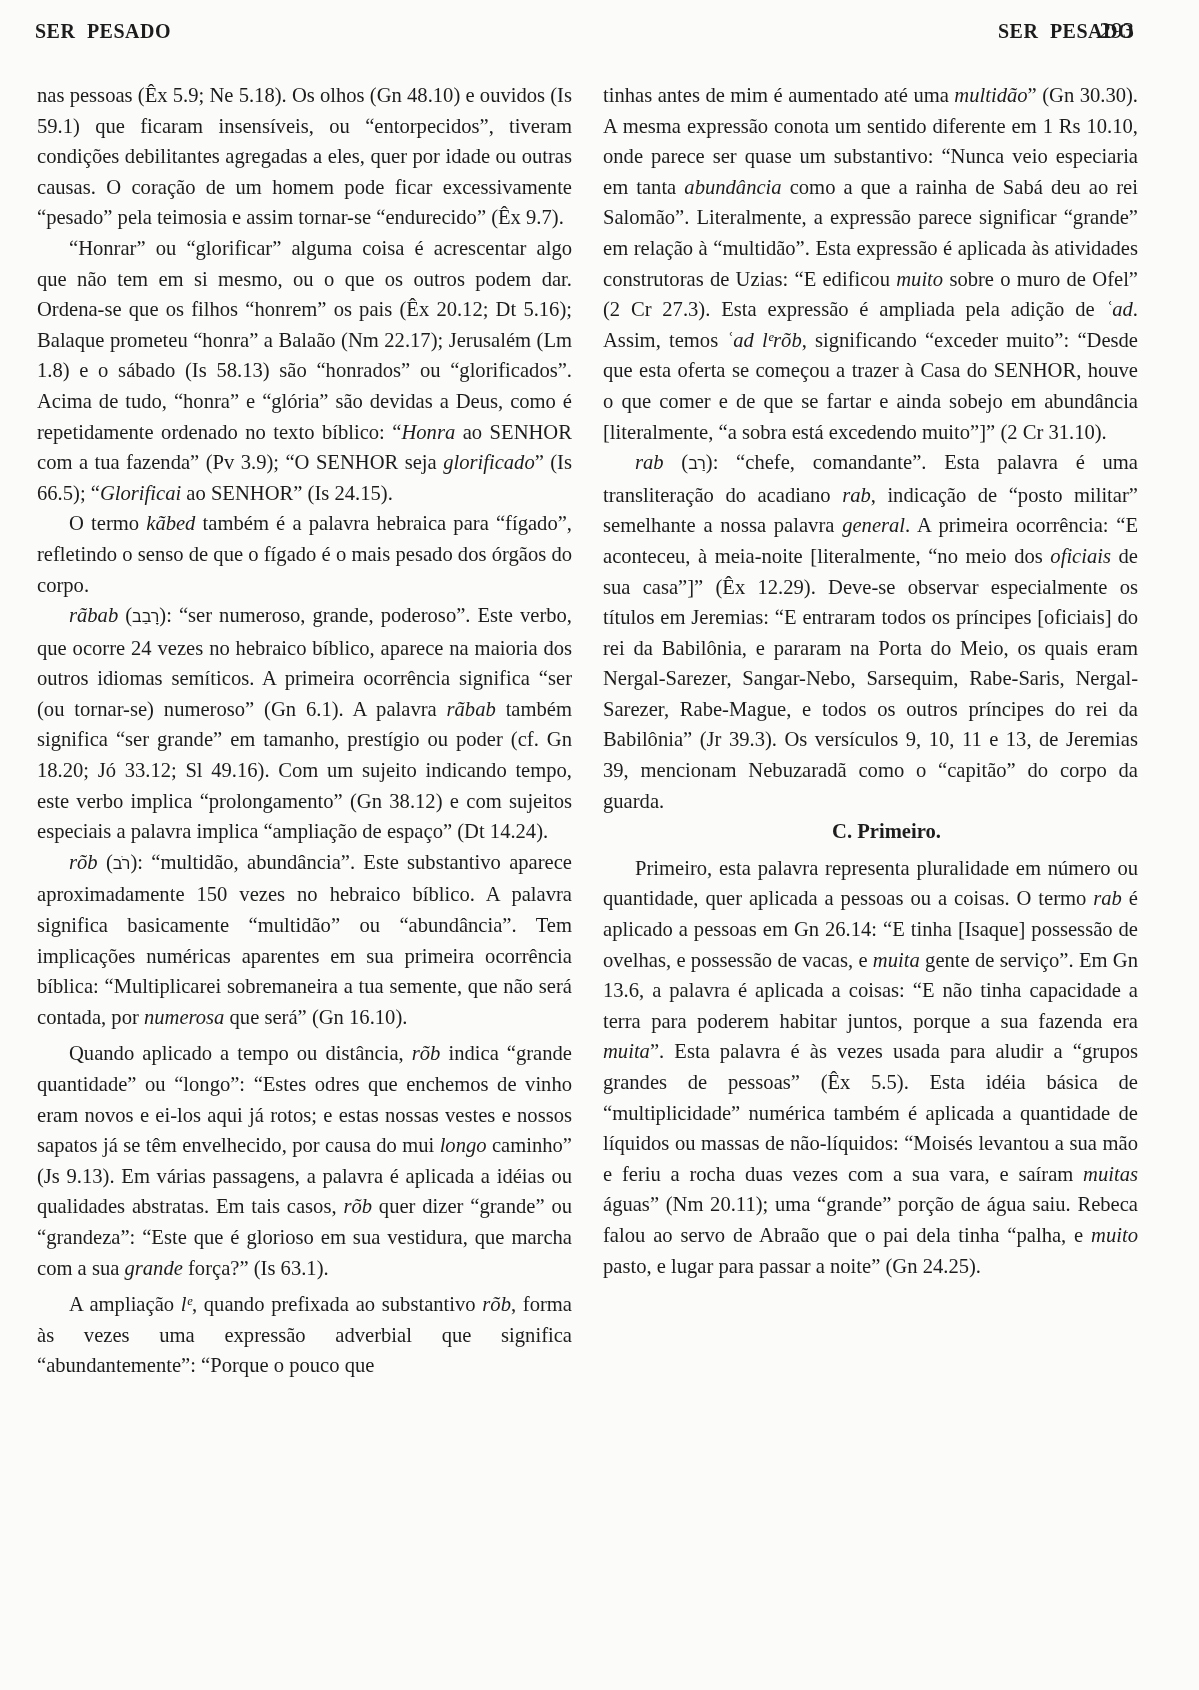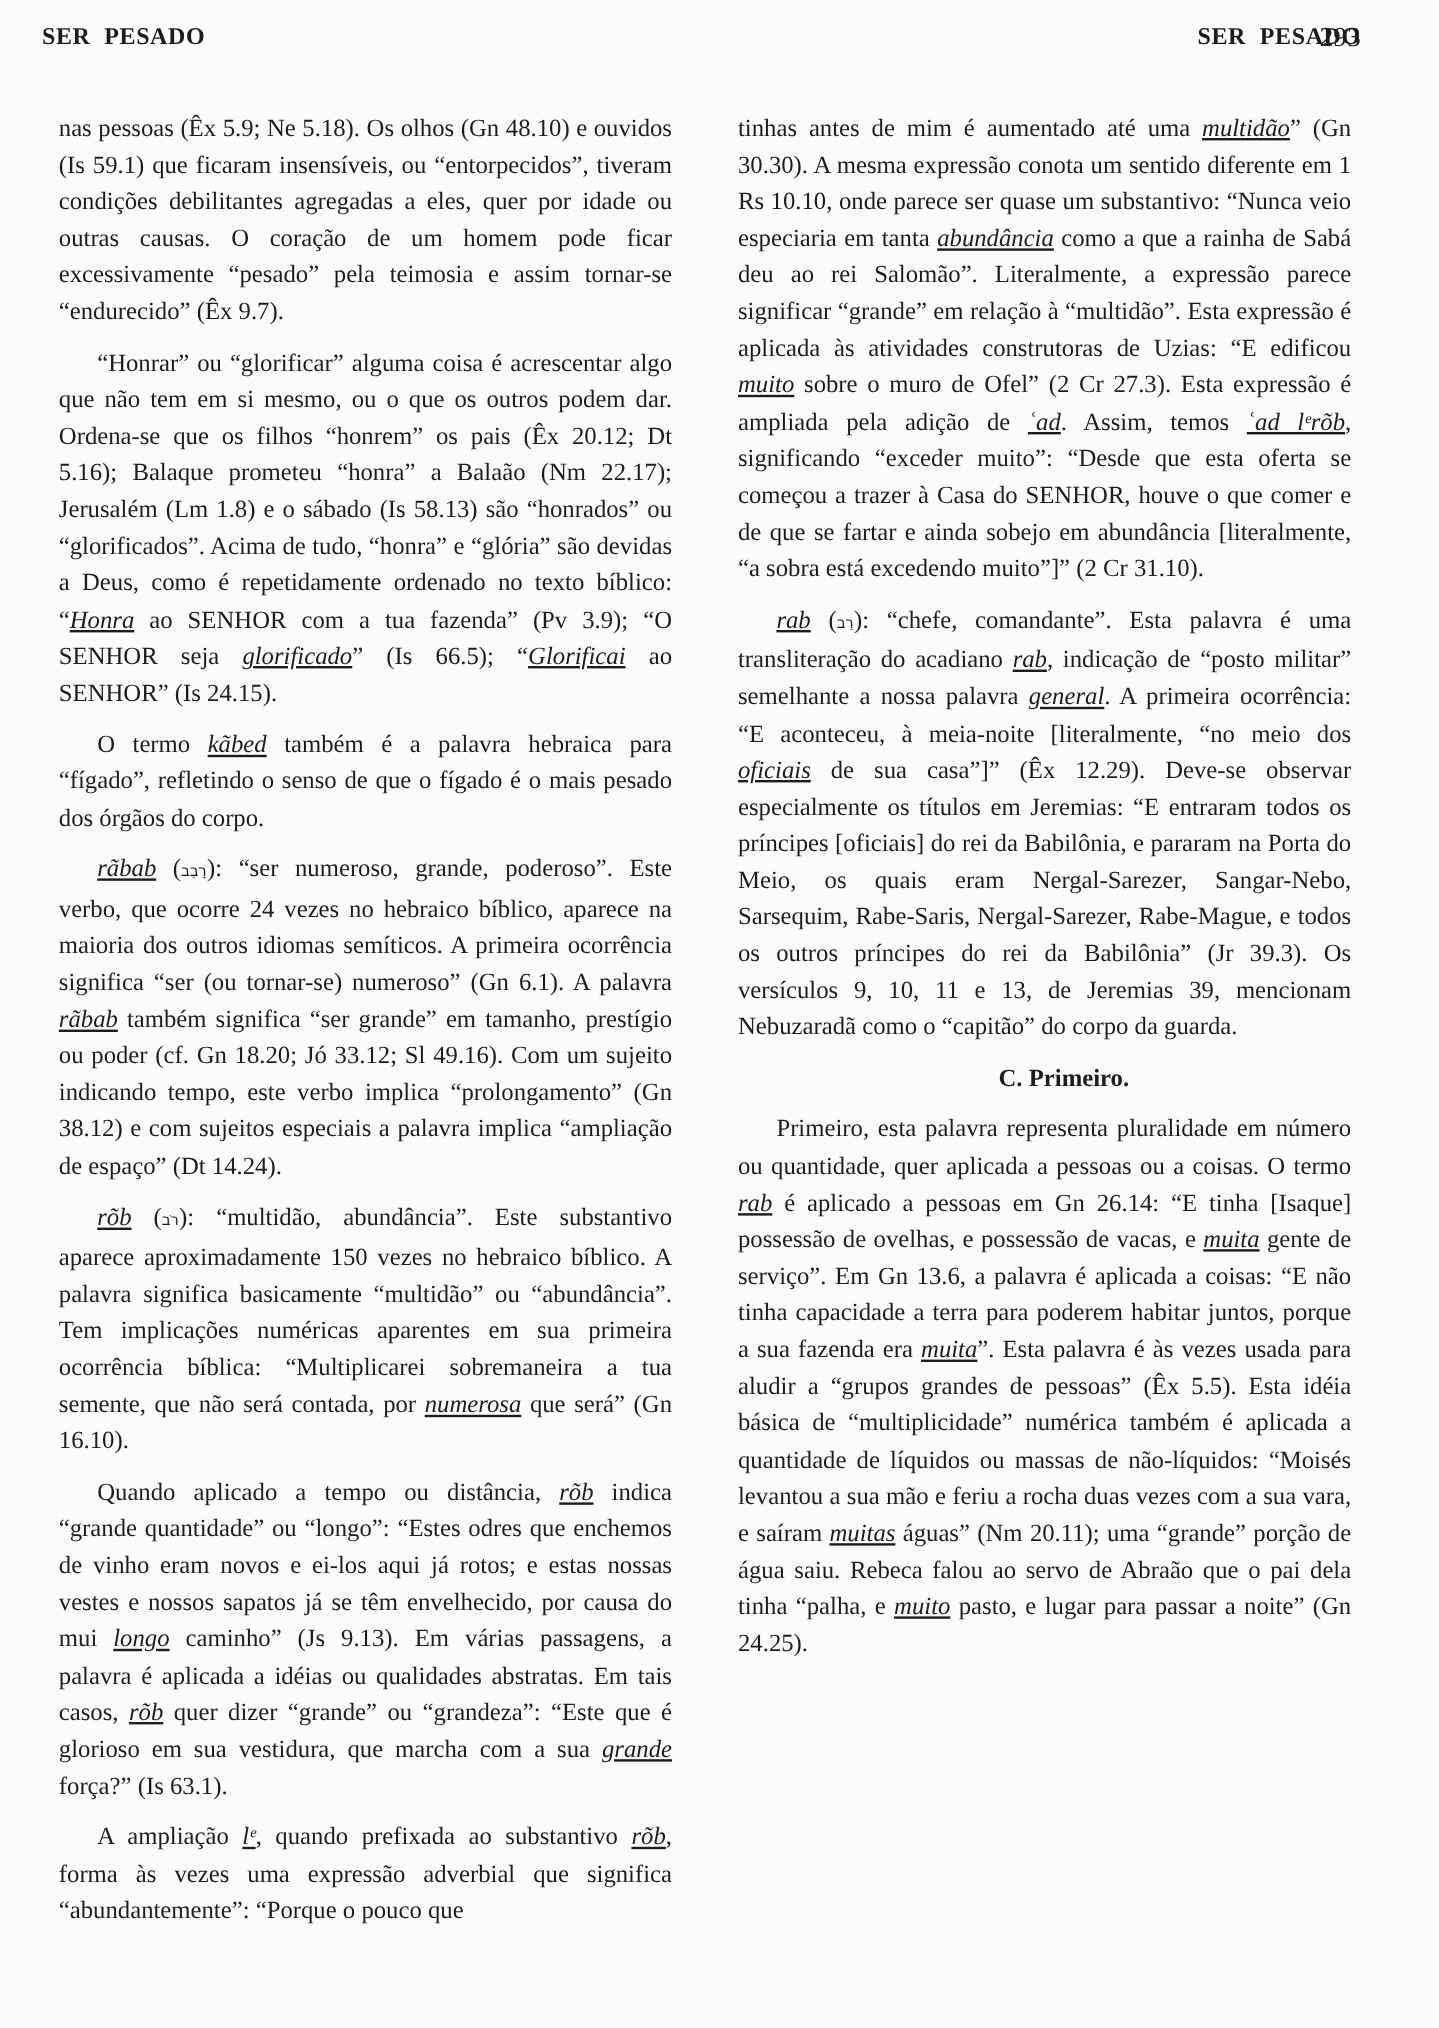--- a/index.html
+++ b/index.html
@@ -21,26 +21,26 @@
   .col {
     position: absolute; top: 80px;
     width: 535px;
     font-size: 20.6px;
     line-height: 30.6px;
     text-align: justify;
     hyphens: manual;
   }
   .col.left { left: 37px; }
   .col.right { left: 603px; }
-  .col p { margin: 12px; text-indent: 32px; }
+  .col p { margin: 0; text-indent: 32px; }
   .col p.noindent { text-indent: 0; }
   .col p.gap { margin-top: 6px; }
   .section-head { text-align: center; font-weight: bold; margin: 0; text-indent: 0; }
-  i, em { font-style: italic; text-decoration: underline; }
-  .heb { font-family: Liberation Mono, monospace; font-size: 12px; }
+  i, em { font-style: italic; }
+  .heb { font-family: Liberation Sans, sans-serif; font-size: 16px; }
 </style>
 </head>
 <body>
 
 <div class="header">
   <span class="running-head">SER PESADO</span>
   <span class="page-number">293</span>
   <span class="running-head">SER PESADO</span>
 </div>
 

